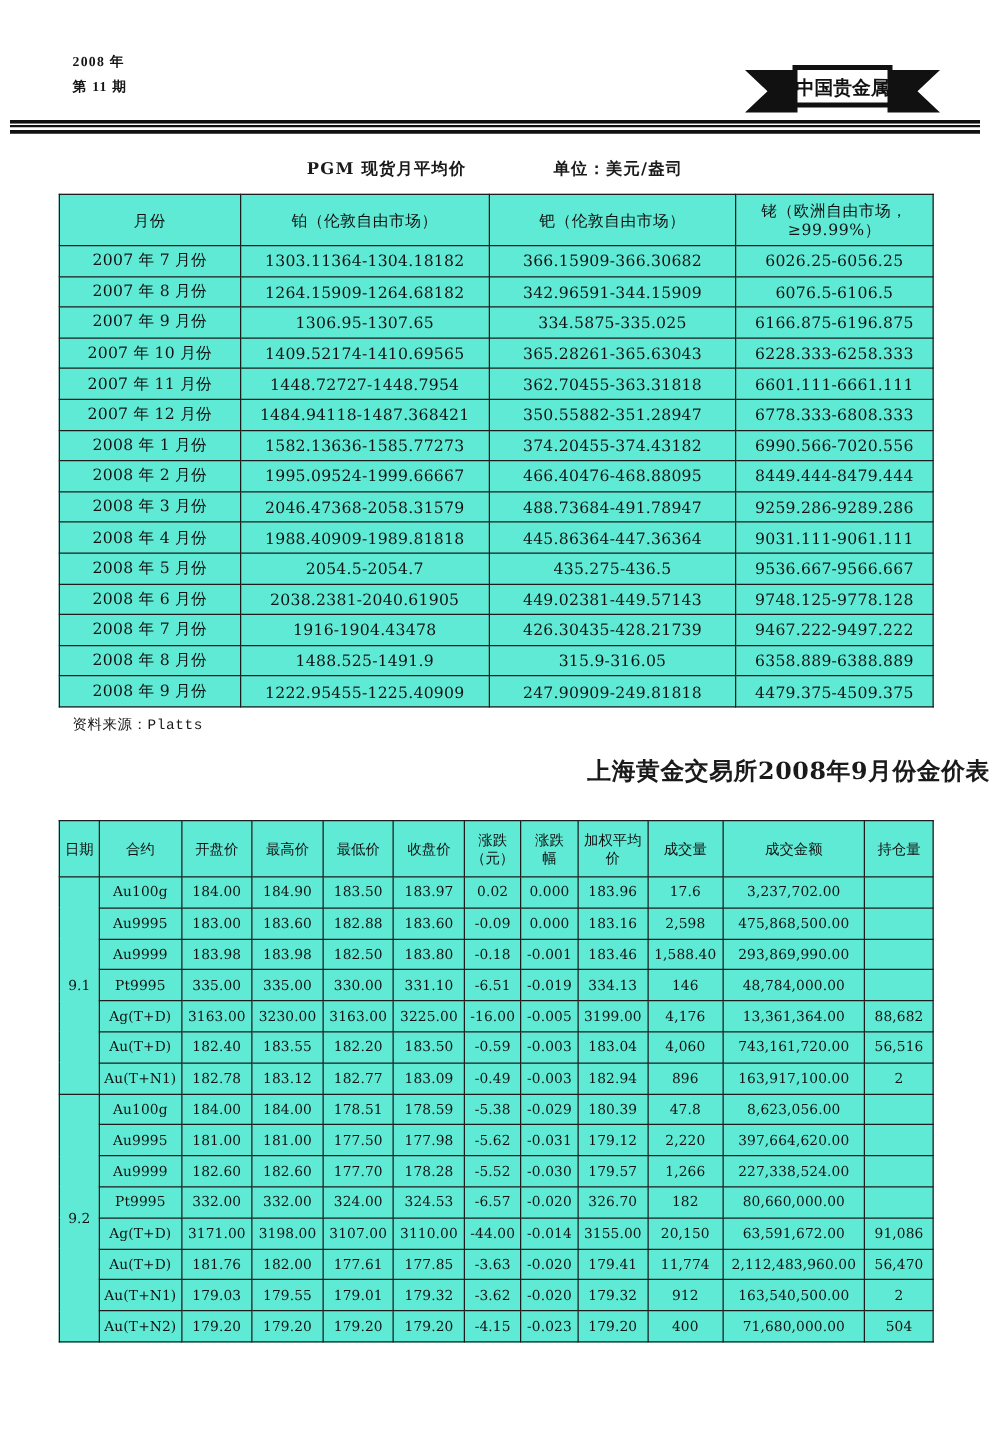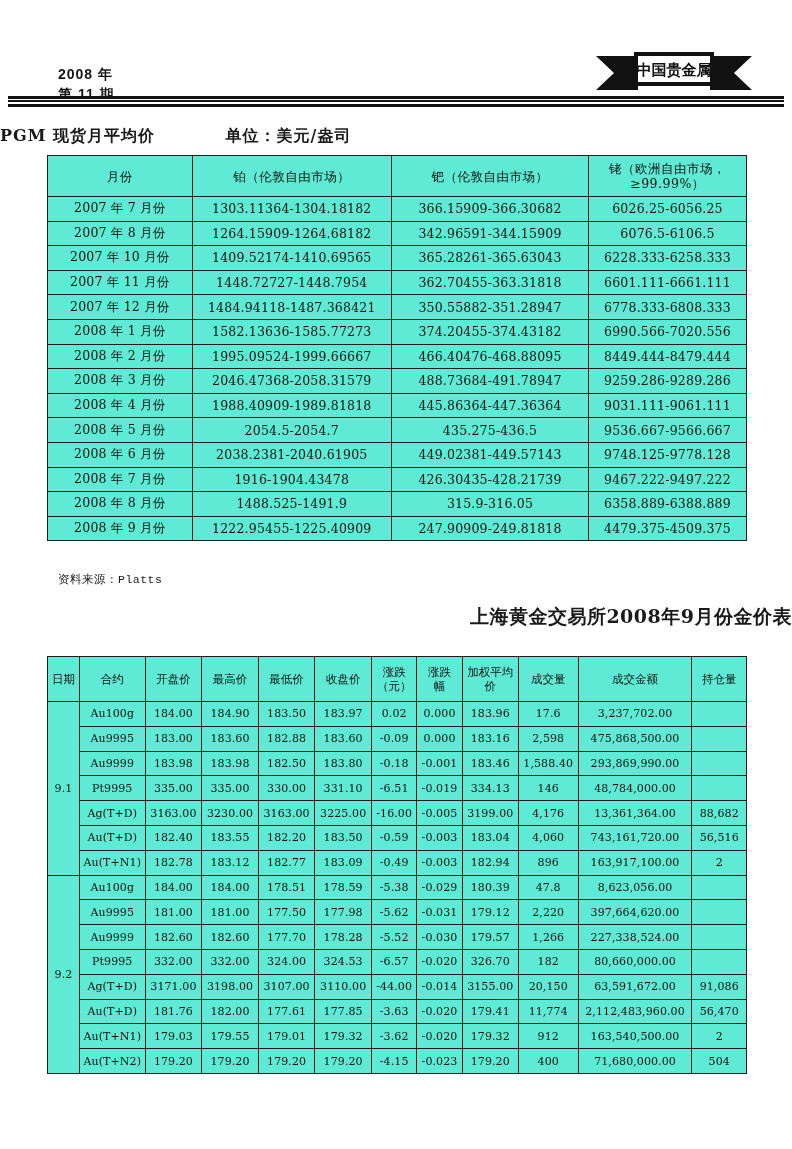--- a/index.html
+++ b/index.html
@@ -9,39 +9,40 @@
     font-family:"DejaVu Sans","Liberation Sans",sans-serif;
     color:#1a1a1a;
     position:relative;
     overflow:hidden;
   }
   .page { position:relative; width:792px; height:1149px; }
 
   
   .masthead { position:absolute; left:0; top:0; width:792px; height:105px; }
   .issue {
-    position:absolute; left:58px; top:64px;
-    font-family:Liberation Sans, sans-serif;
-    font-weight:bold; font-size:14px; line-height:20px;
+    position:absolute; left:58px; top:40px;
+    font-family:Liberation Serif, serif;
+    font-weight:bold; font-size:11px; line-height:20px;
     letter-spacing:1px; color:#151515;
   }
   .issue div { white-space:nowrap; }
   .ribbon { position:absolute; right:38px; top:50px; width:160px; height:46px; }
   .rule-wrap { position:absolute; left:8px; top:96px; width:776px; }
   .rule-a { height:3px; background:#111; }
   .rule-b { height:1px; background:#fff; }
   .rule-c { height:2px; background:#111; }
   .rule-d { height:2px; background:#fff; }
   .rule-e { height:3px; background:#111; }
 
   
   .cap1 {
     position:absolute; left:0; top:126px; width:792px;
+    text-align:center;
     font-family:"DejaVu Serif","Liberation Serif",serif;
-    font-weight:bold; font-size:16px; letter-spacing:1px;
+    font-weight:bold; font-size:13px; letter-spacing:1px;
   }
   .cap1 .unit { display:inline-block; margin-left:64px; font-weight:bold; }
 
   
   table.doc {
     border-collapse:collapse;
     font-family:"DejaVu Serif","Liberation Serif",serif;
     color:#121212;
     background:#5eead4;
   }
@@ -151,20 +152,26 @@
             <td class="c-month">2007 年 7 月份</td>
             <td class="c-pt">1303.11364-1304.18182</td>
             <td class="c-pd">366.15909-366.30682</td>
             <td class="c-rh">6026.25-6056.25</td>
           </tr>
           <tr>
             <td class="c-month">2007 年 8 月份</td>
             <td class="c-pt">1264.15909-1264.68182</td>
             <td class="c-pd">342.96591-344.15909</td>
             <td class="c-rh">6076.5-6106.5</td>
+          </tr>
+          <tr>
+            <td class="c-month">2007 年 9 月份</td>
+            <td class="c-pt">1306.95-1307.65</td>
+            <td class="c-pd">334.5875-335.025</td>
+            <td class="c-rh">6166.875-6196.875</td>
           </tr>
           <tr>
             <td class="c-month">2007 年 10 月份</td>
             <td class="c-pt">1409.52174-1410.69565</td>
             <td class="c-pd">365.28261-365.63043</td>
             <td class="c-rh">6228.333-6258.333</td>
           </tr>
           <tr>
             <td class="c-month">2007 年 11 月份</td>
             <td class="c-pt">1448.72727-1448.7954</td>

